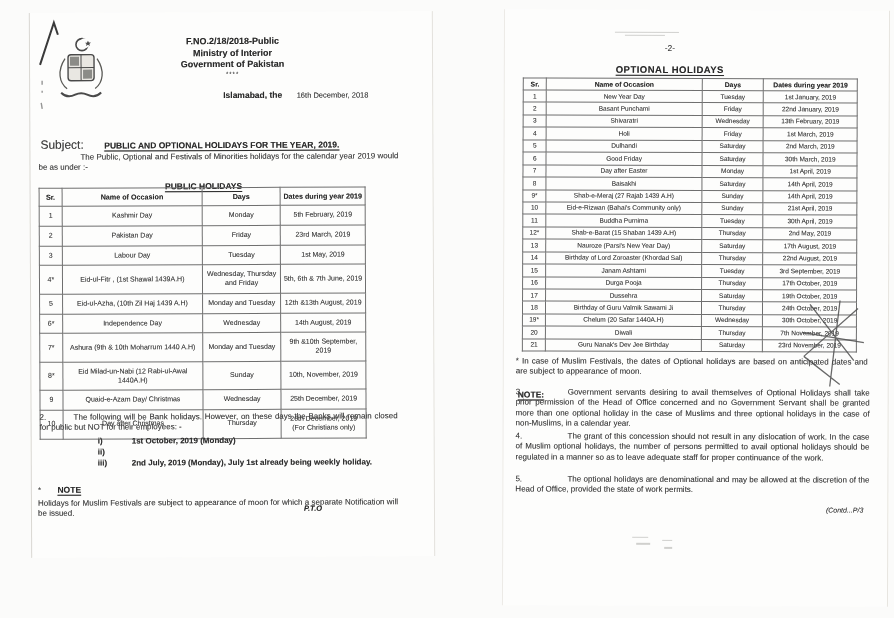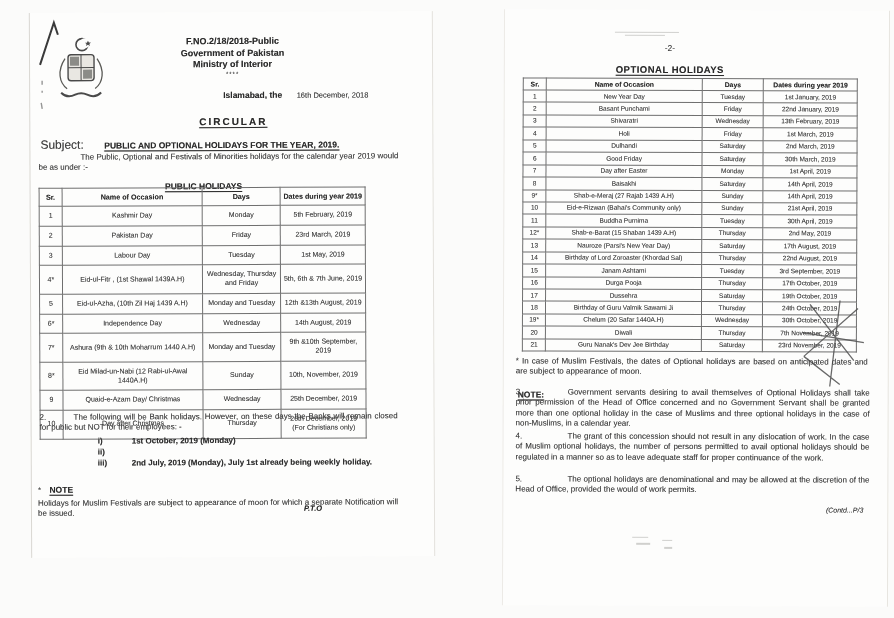--- a/index.html
+++ b/index.html
@@ -67,33 +67,30 @@
       <line x1="26" y1="18" x2="26" y2="44" stroke="#4a4a4a" stroke-width="1"></line>
       <line x1="13" y1="31" x2="39" y2="31" stroke="#4a4a4a" stroke-width="1"></line>
       <rect x="15" y="20" width="9" height="9" fill="#8b8b87"></rect>
       <rect x="28" y="33" width="9" height="9" fill="#8b8b87"></rect>
       <path d="M10,22 C2,34 4,46 12,52 M42,22 C50,34 48,46 40,52" fill="none" stroke="#5a5a56" stroke-width="1.3"></path>
       <path d="M6,56 q6,6 14,2 q6,-3 12,0 q8,4 14,-2" fill="none" stroke="#4a4a4a" stroke-width="2"></path>
     </svg>
 
     <div class="abs center" style="left:100px; top:24px; width:205px;">
       <div class="hdr-line b scan">F.NO.2/18/2018-Public</div>
+      <div class="hdr-line b scan">Ministry of Interior</div>
       <div class="hdr-line b scan">Government of Pakistan</div>
-      <div class="hdr-line b scan">Ministry of Interior</div>
       <div class="tiny scan">****</div>
     </div>
 
     <div class="abs" style="left:193px; top:72px; width:200px;">
       <span class="b scan" style="font-size:8.5px;">Islamabad, the</span>
       <span class="scan" style="font-size:7.5px; margin-left:10px;">16th December, 2018</span>
     </div>
 
-    <div class="abs center" style="left:128px; top:99px; width:150px;">
-      <span class="doc-title b u scan">CIRCULAR</span>
-    </div>
 
     <div class="abs" style="left:10px; top:122px; width:380px;">
       <span class="scan" style="font-size:12px;">Subject:</span>
       <span class="subject-text b u scan" style="margin-left:16px;">PUBLIC AND OPTIONAL HOLIDAYS FOR THE YEAR, 2019.</span>
     </div>
 
     <div class="abs body-text scan" style="left:8px; top:140px; width:360px; text-indent:42px;">The Public, Optional and Festivals of Minorities holidays for the calendar year 2019 would be as under :-</div>
 
     <div class="abs center" style="left:8px; top:163px; width:330px;">
       <span class="b u scan" style="font-size:8.5px;">PUBLIC HOLIDAYS</span>
@@ -185,21 +182,21 @@
         <span class="bank-num">ii)</span>
       </div>
       <div class="bank-row scan">
         <span class="bank-num">iii)</span>
         <span style="width:262px;">2nd July, 2019 (Monday), July 1st already being weekly holiday.</span>
       </div>
     </div>
 
     <div class="abs" style="left:6px; top:466px; width:360px;">
       <span class="scan" style="font-size:8px;">*</span>
-      <span class="b u scan" style="font-size:8.5px; margin-left:4px;">NOTE</span>
+      <span class="b u scan" style="font-size:8.5px; margin-left:12px;">NOTE</span>
       <div class="body-text scan" style="margin-top:2px;">Holidays for Muslim Festivals are subject to appearance of moon for which a separate Notification will be issued.</div>
     </div>
 
     <div class="abs b scan" style="left:272px; top:492px; font-size:7.5px; font-style:italic;">P.T.O</div>
   </div>
 
   <div class="sheet" id="sheet2">
 
     <div class="smudge" style="left:110px; top:20px; width:70px;">
       <div class="ln" style="width:64px;"></div>
@@ -363,21 +360,21 @@
 
     <div class="abs body-text scan" style="left:12px; top:378px; width:354px;">
       <span class="pn" style="width:52px;">3.</span><span>Government servants desiring to avail themselves of Optional Holidays shall take prior permission of the Head of Office concerned and no Government Servant shall be granted more than one optional holiday in the case of Muslims and three optional holidays in the case of non-Muslims, in a calendar year.</span>
     </div>
 
     <div class="abs body-text scan" style="left:12px; top:422px; width:354px;">
       <span class="pn" style="width:52px;">4.</span><span>The grant of this concession should not result in any dislocation of work. In the case of Muslim optional holidays, the number of persons permitted to avail optional holidays should be regulated in a manner so as to leave adequate staff for proper continuance of the work.</span>
     </div>
 
     <div class="abs body-text scan" style="left:12px; top:465px; width:354px;">
-      <span class="pn" style="width:52px;">5.</span><span>The optional holidays are denominational and may be allowed at the discretion of the Head of Office, provided the would of work permits.</span>
+      <span class="pn" style="width:52px;">5.</span><span>The optional holidays are denominational and may be allowed at the discretion of the Head of Office, provided the state of work permits.</span>
     </div>
 
     <div class="abs scan" style="left:180px; top:496px; width:180px; text-align:right; font-size:7px; font-style:italic;">(Contd...P/3</div>
 
     <div class="smudge" style="left:125px; top:525px; width:50px;">
       <div class="ln" style="width:16px; margin-left:4px;"></div>
       <div class="ln" style="width:10px; margin-left:34px;"></div>
       <div class="ln" style="width:14px; margin-left:8px; height:2px;"></div>
       <div class="ln" style="width:8px; margin-left:36px; height:2px;"></div>
     </div>

